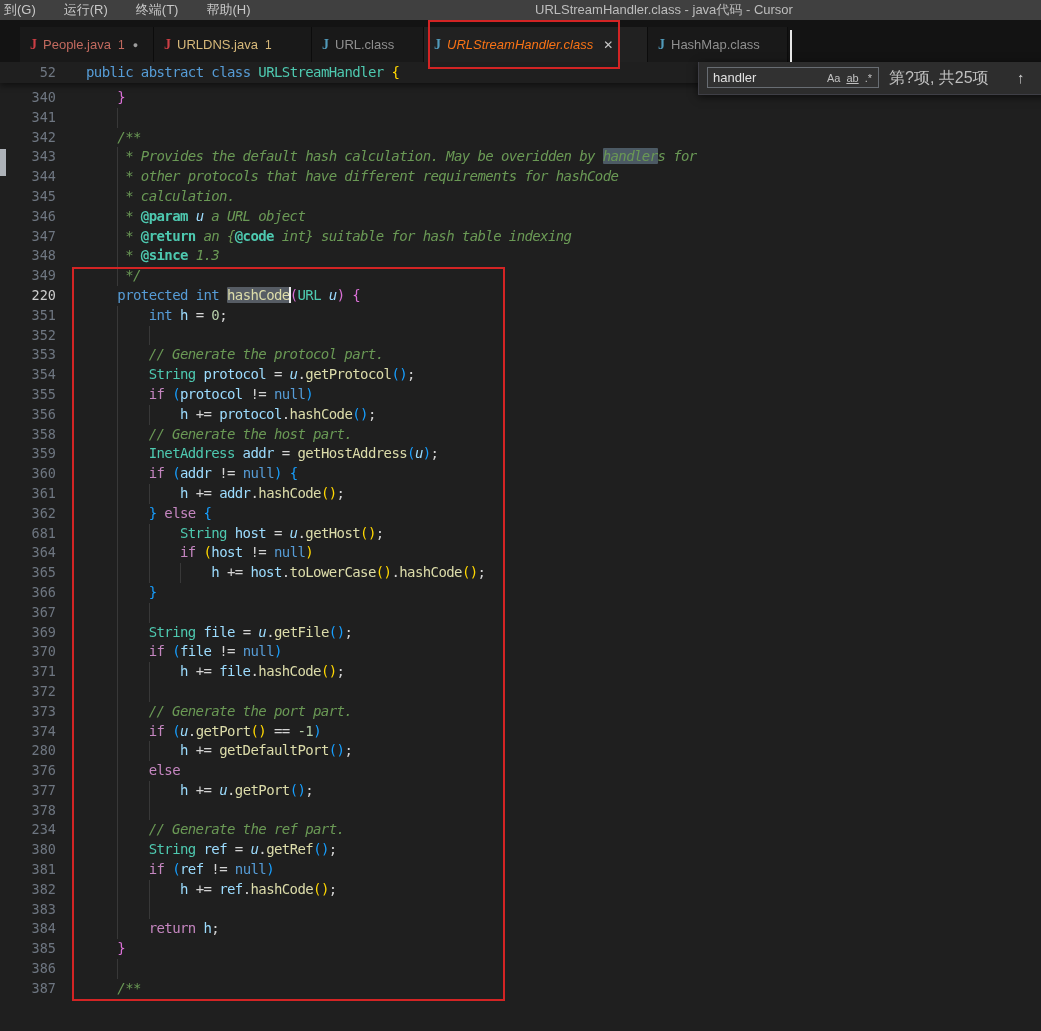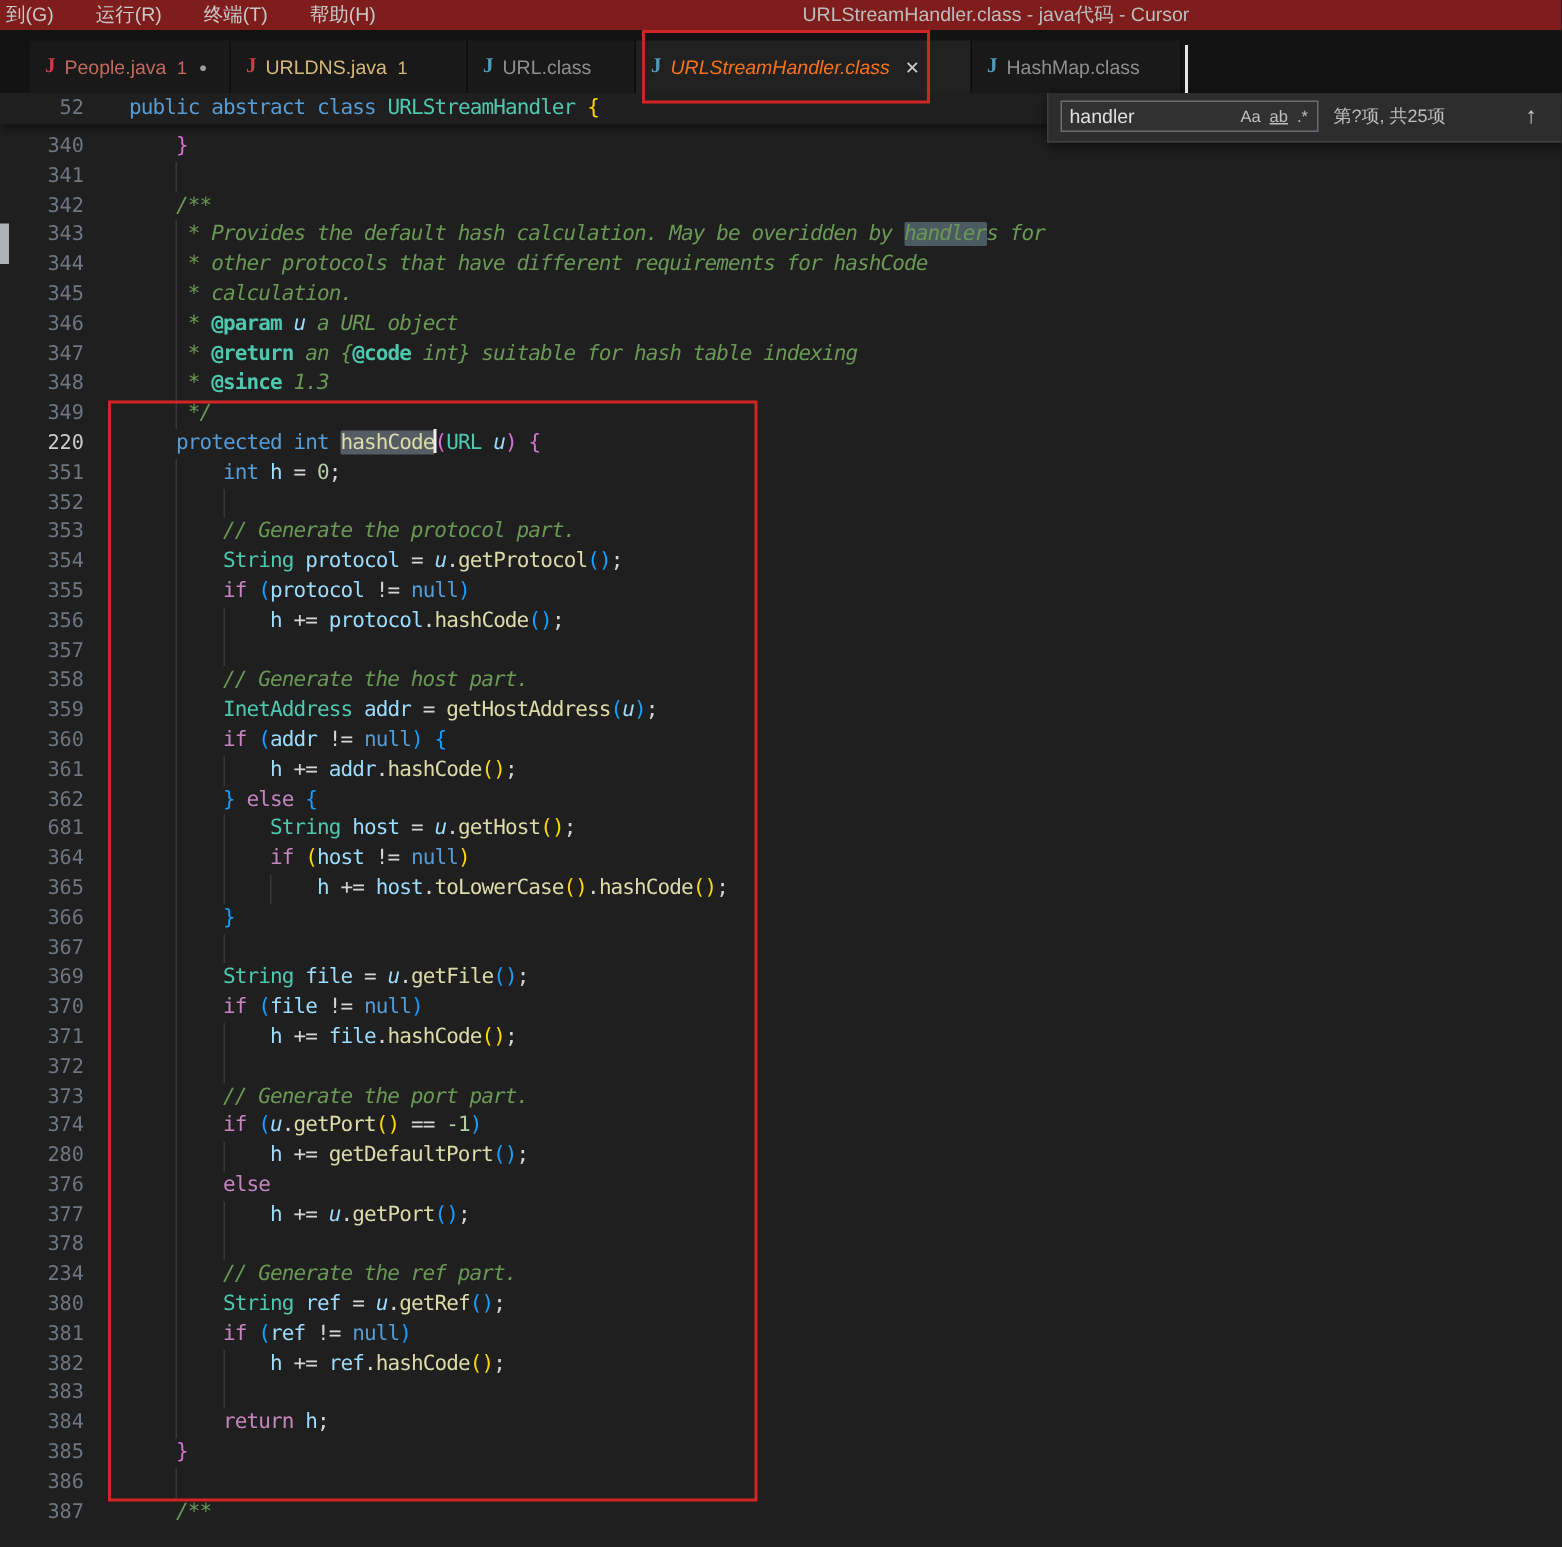--- a/index.html
+++ b/index.html
@@ -2,21 +2,21 @@
 <html><head>
 <meta charset="utf-8">
 <style>
   html,body{margin:0;padding:0;}
   body{
     position:relative;width:1041px;height:1031px;overflow:hidden;
     background:#1f1f1f;font-family:"Liberation Sans",sans-serif;
     -webkit-font-smoothing:antialiased;
   }
   
-  .titlebar{position:absolute;left:0;top:0;width:100%;height:20px;background:#7f1d1d;z-index:20;}
+  .titlebar{position:absolute;left:0;top:0;width:100%;height:20px;background:#404040;z-index:20;}
   .menus{position:absolute;left:-10px;top:0;height:20px;display:flex;gap:0;align-items:center;}
   .menu-item{color:#c8c8c8;font-size:13px;padding:0 14px;line-height:20px;cursor:default;}
   .win-title{position:absolute;left:535px;top:0;line-height:20px;font-size:13px;color:#bdbdbd;white-space:nowrap;}
   
   .tabstrip{position:absolute;left:0;top:20px;width:100%;height:42px;background:#131313;z-index:15;}
   .tabs{position:absolute;left:20px;bottom:0;height:35px;display:flex;}
   .tab{height:35px;display:flex;align-items:center;padding:0 10px;box-sizing:border-box;
        background:#191919;border-right:1px solid #0c0c0c;cursor:pointer;white-space:nowrap;overflow:hidden;}
   .tab.active{background:#212121;}
   .tab-icon{font-family:"Liberation Serif",serif;font-weight:700;font-size:14px;margin-right:6px;flex:none;}
@@ -58,21 +58,21 @@
   
   .find{position:absolute;left:698px;top:62px;width:352px;height:33px;background:#2d2d2d;
         border:1px solid #3f3f46;border-top:none;box-sizing:border-box;z-index:40;
         box-shadow:0 2px 8px rgba(0,0,0,0.6);}
   .find-input-box{position:absolute;left:8px;top:5px;width:172px;height:21px;background:#313131;
         border:1px solid #686d73;box-sizing:border-box;display:flex;align-items:center;}
   .find-input{flex:1;min-width:0;background:transparent;border:none;outline:none;color:#e0e0e0;
         font-size:13px;font-family:"Liberation Sans",sans-serif;padding:0 0 0 5px;}
   .find-opt{flex:none;color:#c0c0c0;font-size:11px;margin-right:6px;cursor:pointer;font-family:"Liberation Sans",sans-serif;}
   .find-opt.word{text-decoration:underline;}
-  .find-count{position:absolute;left:190px;top:0;line-height:31px;font-size:12px;color:#bfbfbf;white-space:nowrap;}
+  .find-count{position:absolute;left:190px;top:0;line-height:31px;font-size:16px;color:#bfbfbf;white-space:nowrap;}
   .find-prev{position:absolute;left:318px;top:0;line-height:31px;font-size:15px;color:#cccccc;cursor:pointer;}
   
   .annot{position:absolute;border:2px solid #d32424;box-sizing:border-box;z-index:50;pointer-events:none;}
   .sash-line{position:absolute;left:790px;top:30px;width:2px;height:32px;background:#e6e6e6;z-index:45;}
   .gutter-deco{position:absolute;left:0;top:149px;width:6px;height:27px;background:#adb2b8;z-index:10;}
 </style>
 </head>
 <body>
 
 <div class="titlebar">
@@ -182,24 +182,20 @@
         <span class="ln">354</span>
         <span class="code"><i class="guide" style="left: 61.32px;"></i><span class="tk-pl">        </span><span class="tk-ty">String</span><span class="tk-pl"> </span><span class="tk-vr">protocol</span><span class="tk-pl"> = </span><span class="tk-pr">u</span><span class="tk-pl">.</span><span class="tk-fn">getProtocol</span><span class="tk-b3">()</span><span class="tk-pl">;</span></span>
       </div>
       <div class="row">
         <span class="ln">355</span>
         <span class="code"><i class="guide" style="left: 61.32px;"></i><span class="tk-pl">        </span><span class="tk-ct">if</span><span class="tk-pl"> </span><span class="tk-b3">(</span><span class="tk-vr">protocol</span><span class="tk-pl"> != </span><span class="tk-kw">null</span><span class="tk-b3">)</span></span>
       </div>
       <div class="row">
         <span class="ln">356</span>
         <span class="code"><i class="guide" style="left: 61.32px;"></i><i class="guide" style="left: 92.64px;"></i><span class="tk-pl">            </span><span class="tk-vr">h</span><span class="tk-pl"> += </span><span class="tk-vr">protocol</span><span class="tk-pl">.</span><span class="tk-fn">hashCode</span><span class="tk-b3">()</span><span class="tk-pl">;</span></span>
-      </div>
-      <div class="row">
-        <span class="ln">357</span>
-        <span class="code"><i class="guide" style="left: 61.32px;"></i><i class="guide" style="left: 92.64px;"></i></span>
       </div>
       <div class="row">
         <span class="ln">358</span>
         <span class="code"><i class="guide" style="left: 61.32px;"></i><span class="tk-cm">        // Generate the host part.</span></span>
       </div>
       <div class="row">
         <span class="ln">359</span>
         <span class="code"><i class="guide" style="left: 61.32px;"></i><span class="tk-pl">        </span><span class="tk-ty">InetAddress</span><span class="tk-pl"> </span><span class="tk-vr">addr</span><span class="tk-pl"> = </span><span class="tk-fn">getHostAddress</span><span class="tk-b3">(</span><span class="tk-pr">u</span><span class="tk-b3">)</span><span class="tk-pl">;</span></span>
       </div>
       <div class="row">

